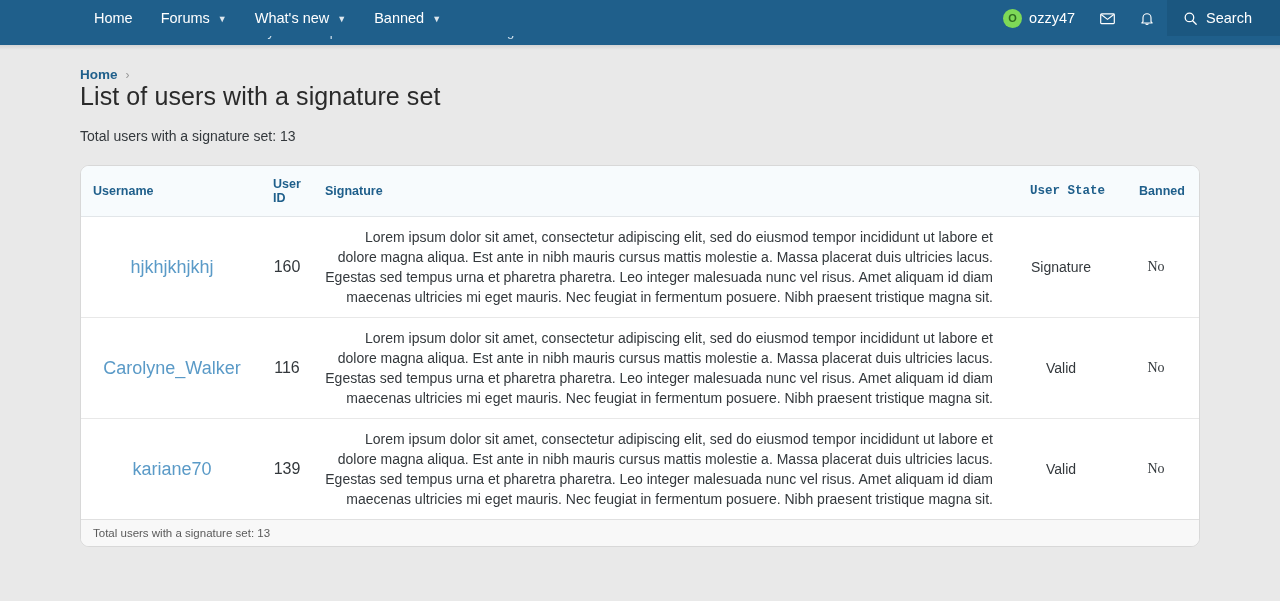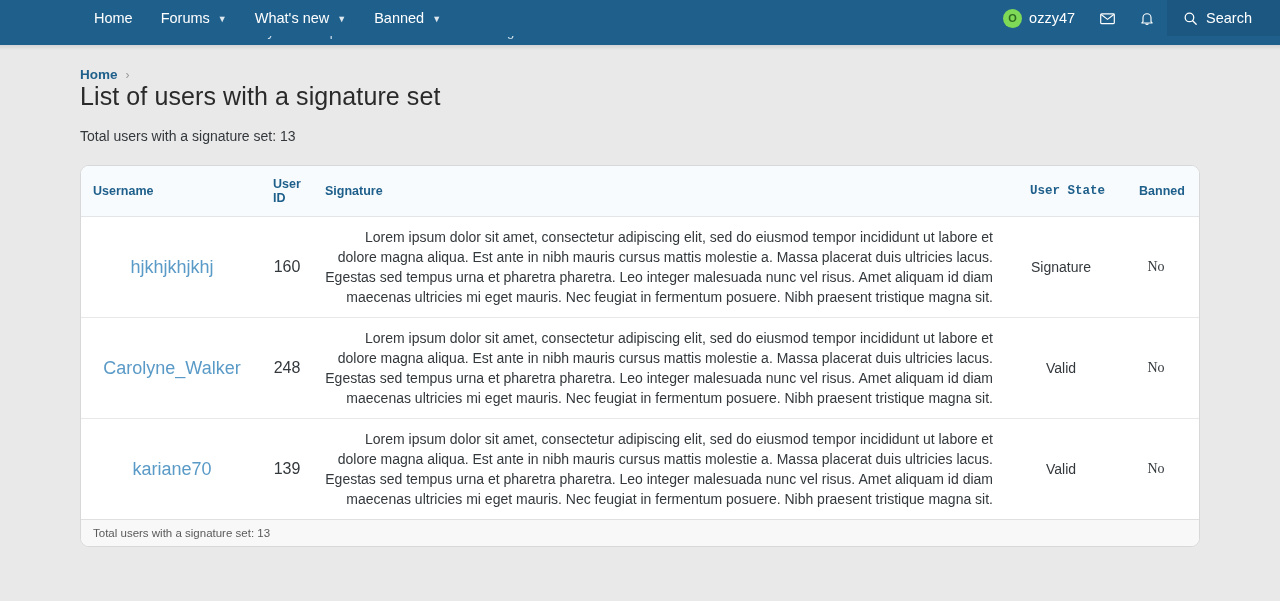--- a/index.html
+++ b/index.html
@@ -293,21 +293,21 @@
           </td>
           <td class="c-id">160</td>
           <td class="c-sig">Lorem ipsum dolor sit amet, consectetur adipiscing elit, sed do eiusmod tempor incididunt ut labore et dolore magna aliqua. Est ante in nibh mauris cursus mattis molestie a. Massa placerat duis ultricies lacus. Egestas sed tempus urna et pharetra pharetra. Leo integer malesuada nunc vel risus. Amet aliquam id diam maecenas ultricies mi eget mauris. Nec feugiat in fermentum posuere. Nibh praesent tristique magna sit.</td>
           <td class="c-state">Signature</td>
           <td class="c-ban">No</td>
         </tr>
         <tr>
           <td class="c-user">
             <a>Carolyne_Walker</a>
           </td>
-          <td class="c-id">248</td>
+          <td class="c-id">116</td>
           <td class="c-sig">Lorem ipsum dolor sit amet, consectetur adipiscing elit, sed do eiusmod tempor incididunt ut labore et dolore magna aliqua. Est ante in nibh mauris cursus mattis molestie a. Massa placerat duis ultricies lacus. Egestas sed tempus urna et pharetra pharetra. Leo integer malesuada nunc vel risus. Amet aliquam id diam maecenas ultricies mi eget mauris. Nec feugiat in fermentum posuere. Nibh praesent tristique magna sit.</td>
           <td class="c-state">Valid</td>
           <td class="c-ban">No</td>
         </tr>
         <tr>
           <td class="c-user">
             <a>kariane70</a>
           </td>
           <td class="c-id">139</td>
           <td class="c-sig">Lorem ipsum dolor sit amet, consectetur adipiscing elit, sed do eiusmod tempor incididunt ut labore et dolore magna aliqua. Est ante in nibh mauris cursus mattis molestie a. Massa placerat duis ultricies lacus. Egestas sed tempus urna et pharetra pharetra. Leo integer malesuada nunc vel risus. Amet aliquam id diam maecenas ultricies mi eget mauris. Nec feugiat in fermentum posuere. Nibh praesent tristique magna sit.</td>

